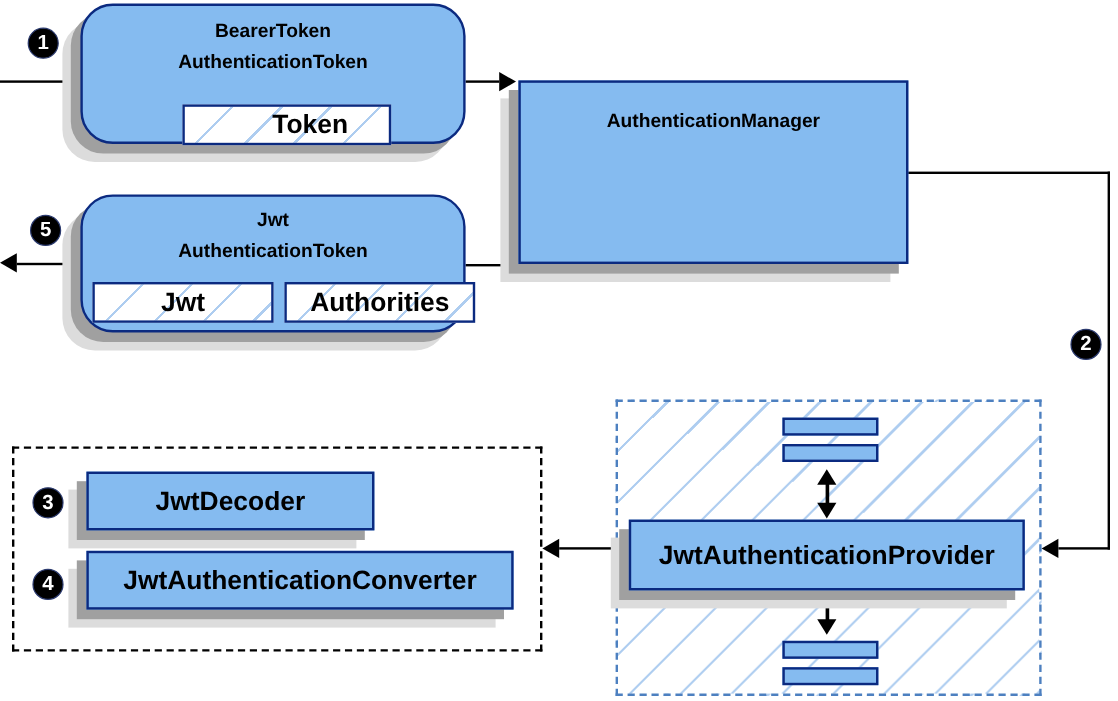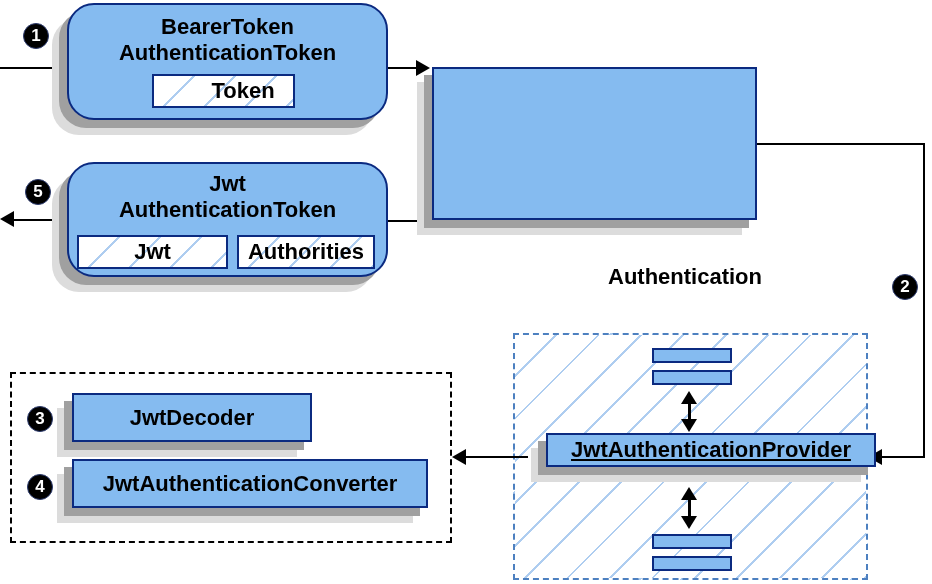--- a/index.html
+++ b/index.html
@@ -7,21 +7,21 @@
     position:relative; width:932px; height:584px; background:#ffffff;
     overflow:hidden; font-family:"Liberation Sans", sans-serif; color:#000;
   }
   
   .box {
     position:absolute; box-sizing:border-box;
     background:#85bbf0; border:2px solid #0b2a80; z-index:3;
   }
   .rounded { border-radius:27px; }
   .shadow { box-shadow:-8px 8px 0 0 #a0a0a0, -15px 15px 0 0 #dcdcdc; }
-  .box-title { font-weight:bold; font-size:22px; line-height:26px; text-align:center; }
+  .box-title { font-weight:bold; font-size:16px; line-height:26px; text-align:center; }
   .center-label {
     display:flex; align-items:center; justify-content:center;
     font-weight:bold; font-size:22px; text-align:center;
   }
   
   .subbox {
     position:absolute; box-sizing:border-box;
     background-color:#fff; border:2px solid #0b2a80;
     display:flex; align-items:center; justify-content:center;
     font-weight:bold; font-size:22px; z-index:4;
@@ -90,47 +90,47 @@
 
   <div class="hl" style="left:388px; top:220px; width:44px; height:2px;"></div>
   <div class="hl" style="left:14px; top:219px; width:53px; height:2px;"></div>
   <div class="tri left" style="left:0; top:211px;"></div>
 
   <div class="box rounded shadow" style="left:67px; top:3px; width:321px; height:117px;">
     <div class="box-title" style="margin-top:9px;">
       <div>BearerToken</div>
       <div>AuthenticationToken</div>
     </div>
-    <div class="subbox hatch" style="left:83px; top:69px; width:143px; height:34px;padding-left:39px;">Token</div>
+    <div class="subbox hatch" style="left:83px; top:82px; width:174px; height:34px;padding-left:39px;">Token</div>
   </div>
 
   <div class="box shadow" style="left:432px; top:67px; width:325px; height:153px;">
+    <div class="box-title" style="margin-top:20px;">AuthenticationManager</div>
   </div>
 
   <div class="box rounded shadow" style="left:67px; top:162px; width:321px; height:115px;">
     <div class="box-title" style="margin-top:7px;">
       <div>Jwt</div>
       <div>AuthenticationToken</div>
     </div>
     <div class="subbox hatch" style="left:8px; top:71px; width:151px; height:34px;">Jwt</div>
-    <div class="subbox hatch" style="left:168px; top:71px; width:138px; height:34px;">Authorities</div>
+    <div class="subbox hatch" style="left:168px; top:71px; width:159px; height:34px;">Authorities</div>
   </div>
 
   <div class="free-title" style="left:535px; top:264px; width:300px;">
-    <div>Authentication</div>
   </div>
 
   <div class="bar" style="left:652px; top:348px;"></div>
   <div class="bar" style="left:652px; top:370px;"></div>
 
   <div class="tri up" style="left:681px; top:391px;"></div>
   <div class="vl" style="left:688px; top:402px; width:3px; height:20px;"></div>
   <div class="tri down" style="left:681px; top:419px;"></div>
 
-  <div class="box shadow center-label" style="left:546px; top:433px; width:330px; height:34px;text-decoration:underline;">JwtAuthenticationProvider</div>
+  <div class="box shadow center-label" style="left:524px; top:433px; width:330px; height:59px;">JwtAuthenticationProvider</div>
 
   <div class="tri up" style="left:681px; top:487px;"></div>
   <div class="vl" style="left:688px; top:499px; width:3px; height:18px;"></div>
   <div class="tri down" style="left:681px; top:516px;"></div>
 
   <div class="bar" style="left:652px; top:534px;"></div>
   <div class="bar" style="left:652px; top:556px;"></div>
 
   <div class="box shadow center-label" style="left:72px; top:459px; width:356px; height:49px;">JwtAuthenticationConverter</div>
   <div class="box shadow center-label" style="left:72px; top:393px; width:240px; height:49px;">JwtDecoder</div>

